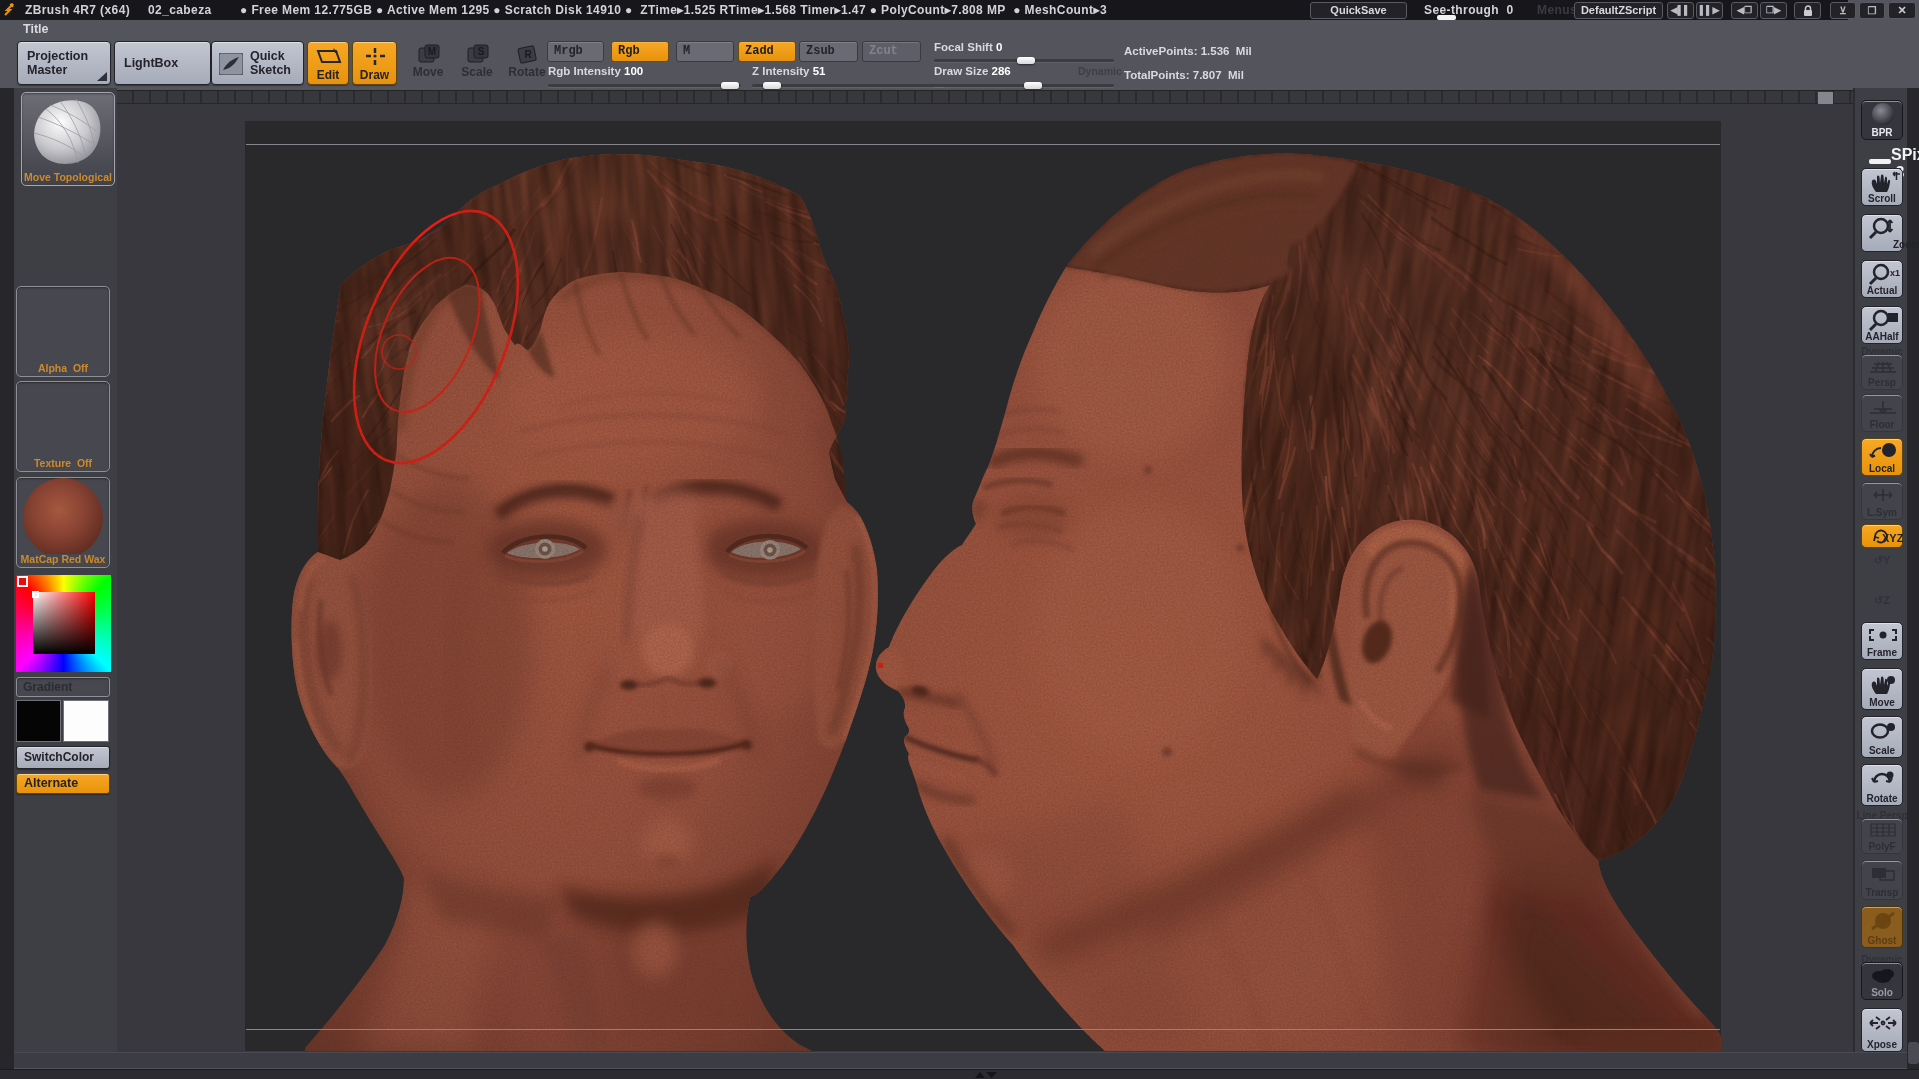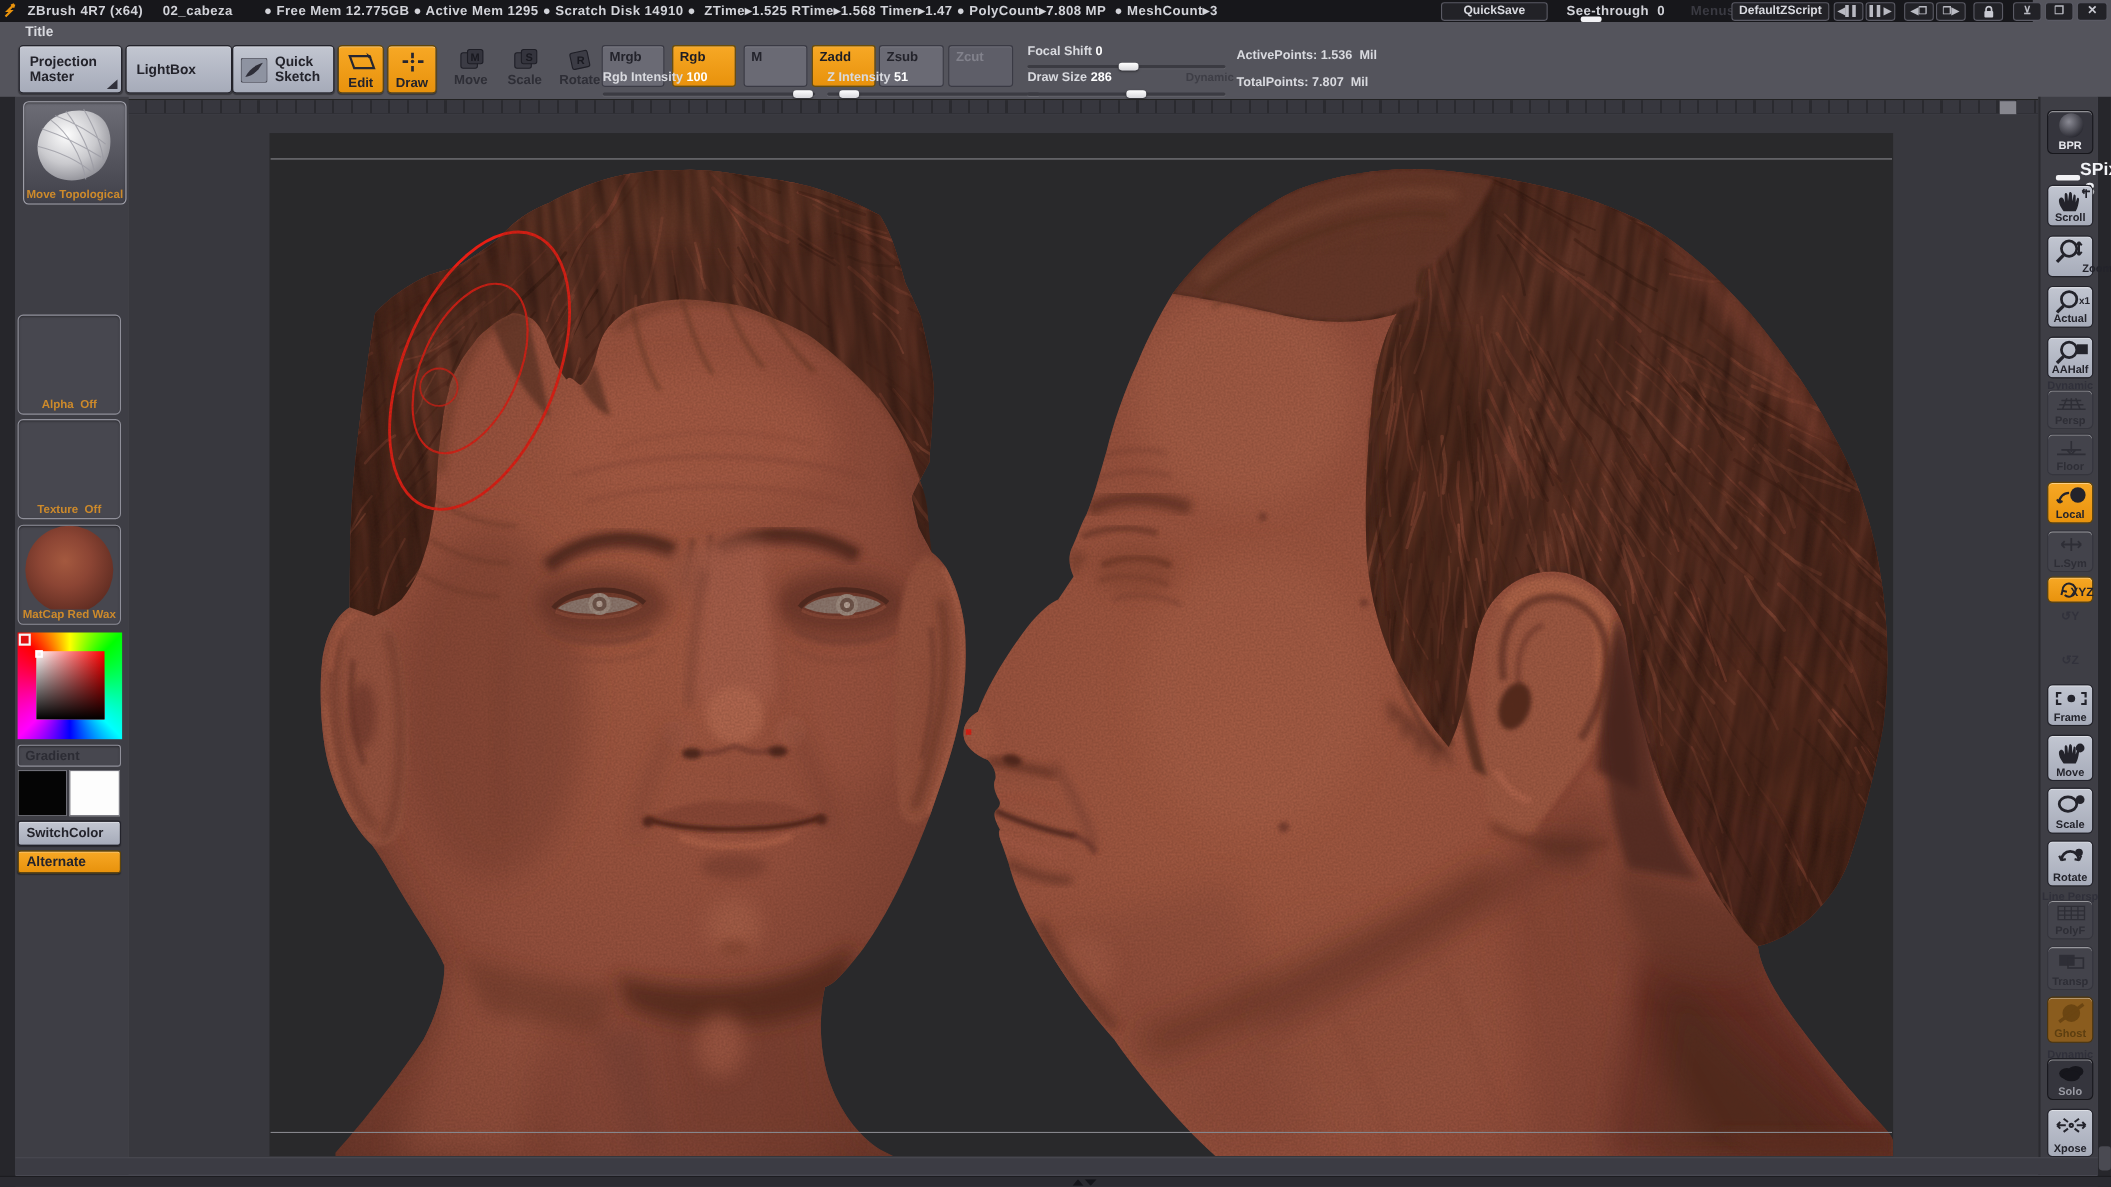--- a/index.html
+++ b/index.html
@@ -6,21 +6,21 @@
 #root{position:absolute;top:0;left:0;width:1919px;height:1079px;}
 .abs{position:absolute;}
 
 #titlebar{left:0;top:0;width:1848px;height:20px;background:#17171b;color:#d2d3d9;font-size:12px;font-weight:bold;}
 #titlebar .t{position:absolute;top:3px;white-space:nowrap;letter-spacing:0.4px;}
 .tbtn{position:absolute;top:2px;height:17px;background:#222227;border:1px solid #5a5a64;border-radius:3px;color:#d8d9df;font-size:11px;font-weight:bold;text-align:center;line-height:15px;}
 
 #toolbar{left:0;top:20px;width:1919px;height:70px;background:#54545c;}
 .btn{position:absolute;background:linear-gradient(#c2c6d1,#a6abb9);border:1px solid #23232b;border-radius:4px;color:#23232b;font-weight:bold;box-shadow:inset 0 1px 0 rgba(255,255,255,.45), 0 1px 1px rgba(0,0,0,.35);}
 .btn.orange{background:linear-gradient(#f7a825,#e8920c);border-color:#5f4408;}
-.smbtn{position:absolute;height:38px;background:#6a6a74;border:1px solid #3a3a44;border-radius:3px;color:#23232b;font-size:12px;font-weight:bold;line-height:19px;padding-left:6px;box-shadow:inset 0 1px 0 rgba(255,255,255,.15);}
+.smbtn{position:absolute;height:21px;background:#6a6a74;border:1px solid #3a3a44;border-radius:3px;color:#23232b;font-size:12px;font-weight:bold;line-height:19px;padding-left:6px;box-shadow:inset 0 1px 0 rgba(255,255,255,.15);font-family:Liberation Mono, monospace;}
 .smbtn.orange{background:linear-gradient(#f7a825,#e8920c);border-color:#6b4d08;color:#1d1d24;}
 .lbl{position:absolute;color:#d9dadf;font-size:11.5px;font-weight:bold;white-space:nowrap;}
 .slider{position:absolute;height:3px;background:#3b3b42;border-radius:2px;box-shadow:0 1px 0 rgba(255,255,255,.08);}
 .handle{position:absolute;width:18px;height:7px;background:linear-gradient(#fff,#d8d8dc);border-radius:3px;box-shadow:0 1px 2px rgba(0,0,0,.5);}
 
 #lstrip{left:0;top:88px;width:14px;height:991px;background:#26262b;}
 #ltray{left:14px;top:88px;width:103px;height:980px;background:#3e3e45;}
 #rstrip{left:1907px;top:88px;width:12px;height:991px;background:#26262b;}
 #rtray{left:1853px;top:88px;width:54px;height:980px;background:#3e3e45;border-left:2px solid #2b2b30;}
 .box{position:absolute;left:2px;width:94px;background:#47474f;border:1px solid #8f8f99;border-radius:5px;box-shadow:inset 0 1px 2px rgba(0,0,0,.4);}

